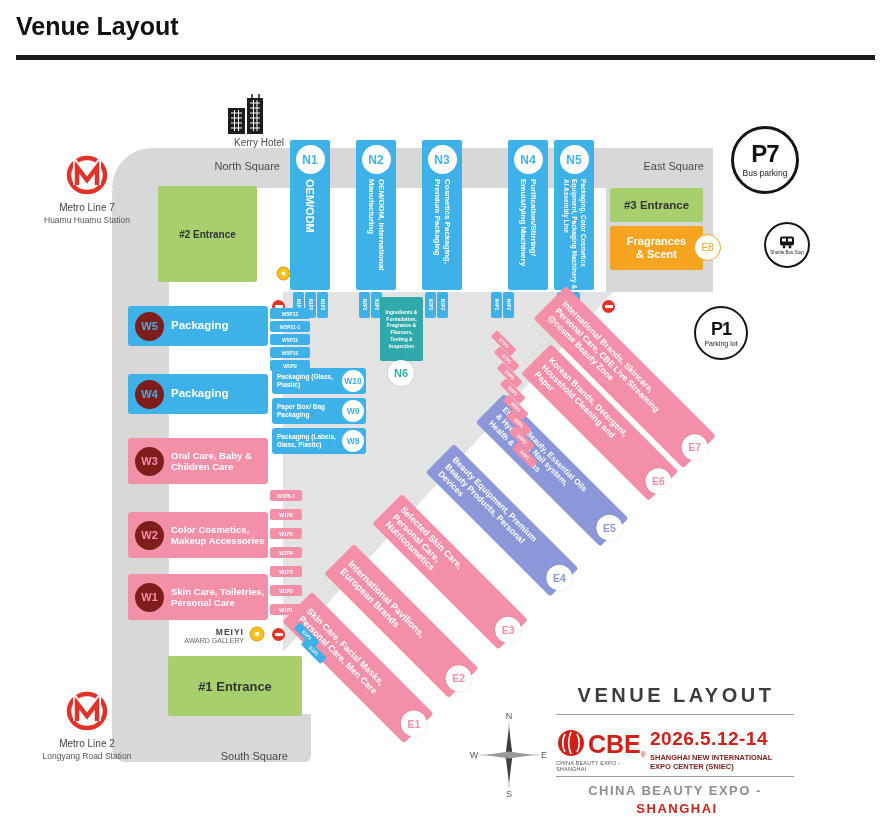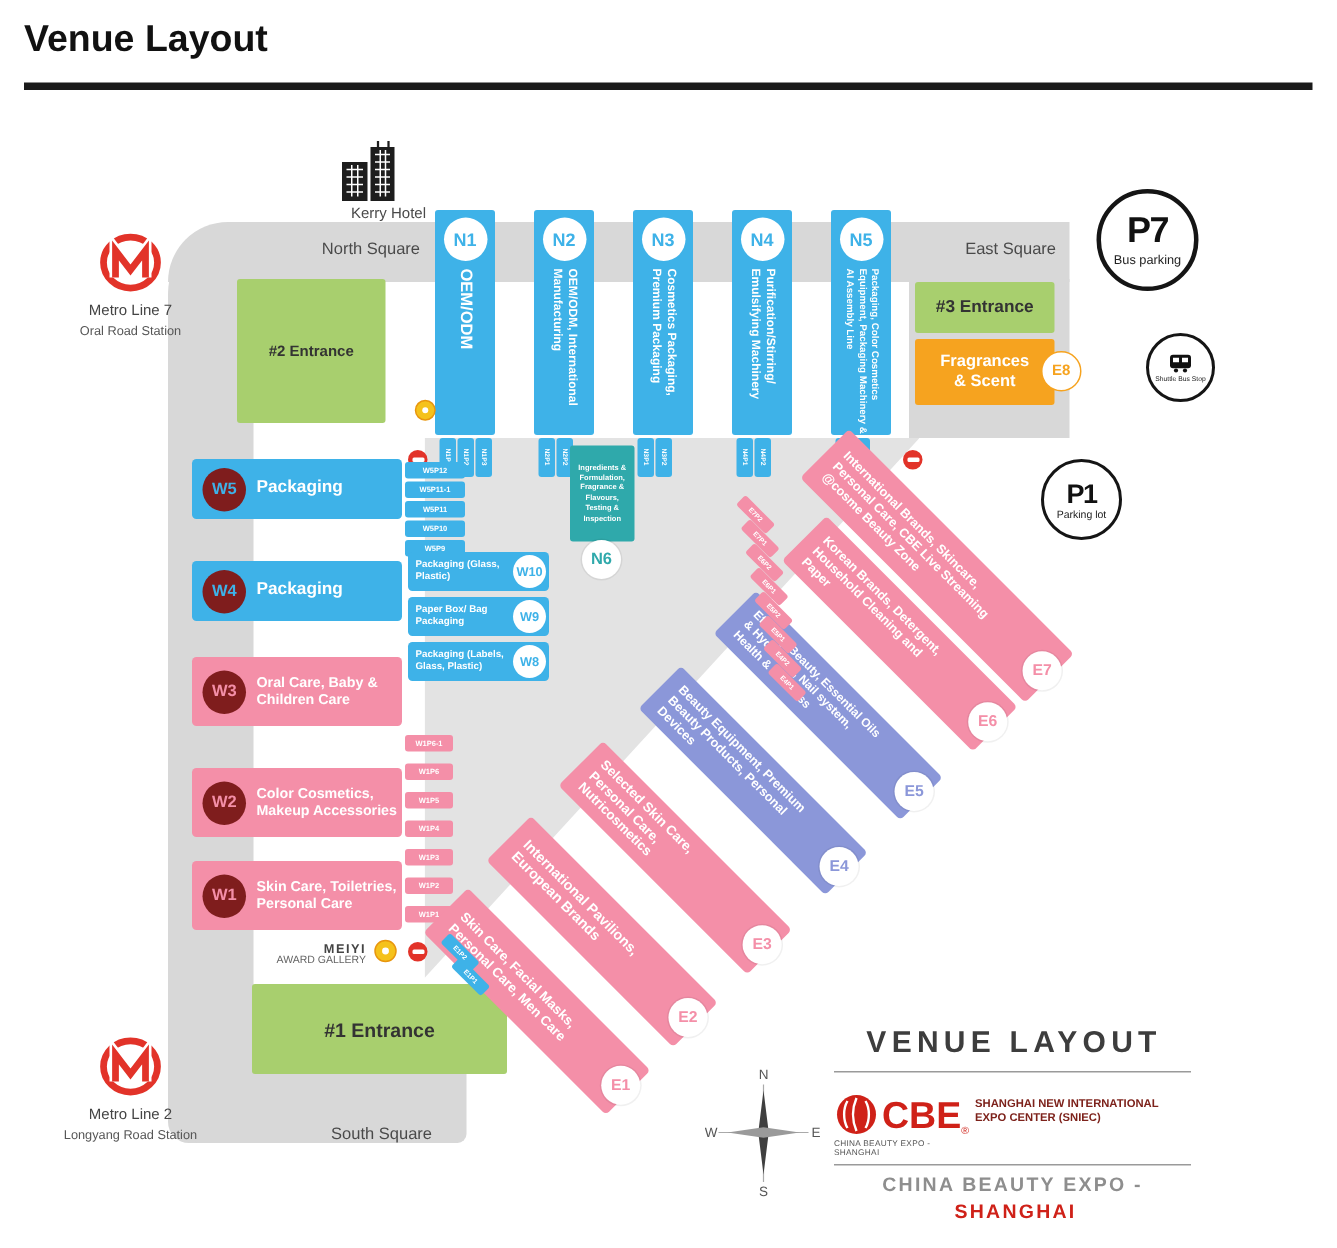--- a/index.html
+++ b/index.html
@@ -101,60 +101,60 @@
 </div>
 
 <div class="abs" style="left:64px;top:154px">
   <svg width="46" height="44" viewBox="0 0 46 44">
     <ellipse cx="23" cy="21" rx="18" ry="17" fill="none" stroke="var(--red)" stroke-width="4.5"></ellipse>
     <path d="M13 31 L13 13 L23 26 L33 13 L33 31" fill="none" stroke="#fff" stroke-width="8"></path>
     <path d="M13 31 L13 13 L23 26 L33 13 L33 31" fill="none" stroke="var(--red)" stroke-width="4.5"></path>
   </svg>
 </div>
 <div class="abs mlabel" style="left:32px;top:202px;width:110px">Metro Line 7</div>
-<div class="abs mstation" style="left:32px;top:215px;width:110px">Oral Road Station</div>
+<div class="abs mstation" style="left:32px;top:215px;width:110px">Huamu Huamu Station</div>
 
 <div class="abs" style="left:64px;top:690px">
   <svg width="46" height="44" viewBox="0 0 46 44">
     <ellipse cx="23" cy="21" rx="18" ry="17" fill="none" stroke="var(--red)" stroke-width="4.5"></ellipse>
     <path d="M13 31 L13 13 L23 26 L33 13 L33 31" fill="none" stroke="#fff" stroke-width="8"></path>
     <path d="M13 31 L13 13 L23 26 L33 13 L33 31" fill="none" stroke="var(--red)" stroke-width="4.5"></path>
   </svg>
 </div>
 <div class="abs mlabel" style="left:32px;top:738px;width:110px">Metro Line 2</div>
 <div class="abs mstation" style="left:32px;top:751px;width:110px">Longyang Road Station</div>
 
 <div class="abs entrance" style="left:158px;top:186px;width:99px;height:96px;font-size:10px">#2 Entrance</div>
 <div class="abs entrance" style="left:610px;top:188px;width:93px;height:34px;font-size:11.5px">#3 Entrance</div>
-<div class="abs entrance" style="left:168px;top:656px;width:170px;height:60px;font-size:13px">#1 Entrance</div>
+<div class="abs entrance" style="left:168px;top:656px;width:134px;height:60px;font-size:13px">#1 Entrance</div>
 
 <div class="abs" style="left:610px;top:226px;width:93px;height:44px;background:var(--orange);border-radius:2px;display:flex;align-items:center;justify-content:center">
   <div style="color:#fff;font-weight:bold;font-size:11px;text-align:center;line-height:1.2;width:70px">Fragrances &amp; Scent</div>
 </div>
-<div class="abs circle" style="left:694px;top:234px;width:27px;height:27px;color:var(--orange);border:1.5px solid var(--orange);font-weight:bold;font-size:10px">E8</div>
+<div class="abs circle" style="left:694px;top:234px;width:27px;height:27px;color:var(--orange);border:1.5px solid var(--orange);font-weight:normal;font-size:10px">E8</div>
 
 <div class="abs hall-n" style="left:290px;top:140px;width:40px;height:150px">
   <div class="ncircle">N1</div>
   <div class="vwrap">
       <div class="vtext" style="font-size:11px">OEM/ODM</div>
     </div>
 </div>
 <div class="abs hall-n" style="left:356px;top:140px;width:40px;height:150px">
   <div class="ncircle">N2</div>
   <div class="vwrap">
       <div class="vtext" style="font-size:8px">OEM/ODM, International Manufacturing</div>
     </div>
 </div>
 <div class="abs hall-n" style="left:422px;top:140px;width:40px;height:150px">
   <div class="ncircle">N3</div>
   <div class="vwrap">
       <div class="vtext" style="font-size:8px">Cosmetics Packaging, Premium Packaging</div>
     </div>
 </div>
-<div class="abs hall-n" style="left:488px;top:140px;width:40px;height:150px">
+<div class="abs hall-n" style="left:508px;top:140px;width:40px;height:150px">
   <div class="ncircle">N4</div>
   <div class="vwrap">
       <div class="vtext" style="font-size:8px">Purification/Stirring/ Emulsifying Machinery</div>
     </div>
 </div>
 <div class="abs hall-n" style="left:554px;top:140px;width:40px;height:150px">
   <div class="ncircle">N5</div>
   <div class="vwrap">
       <div class="vtext" style="font-size:6.5px">Packaging, Color Cosmetics Equipment, Packaging Machinery &amp; AI Assembly Line</div>
     </div>
@@ -308,20 +308,21 @@
       <circle cx="15" cy="15" r="13" fill="var(--brand-red)"></circle>
       <path d="M9 6 C6 11 6 19 9 24 M15 4 C12 11 12 19 15 26 M21 6 C24 11 24 19 21 24" stroke="#fff" stroke-width="1.6" fill="none"></path>
     </svg>
     <div style="font-size:25px;font-weight:bold;color:var(--brand-red);line-height:1.1;margin-left:2px">CBE</div>
     <div style="font-size:7px;color:var(--brand-red);margin-top:1px">®</div>
   </div>
   <div style="font-size:5.5px;color:#555;margin-top:2px;letter-spacing:.2px">CHINA BEAUTY EXPO - SHANGHAI</div>
 </div>
 
 <div class="abs" style="left:650px;top:728px;width:145px">
+  <div style="font-size:19px;font-weight:bold;color:var(--brand-red);letter-spacing:.5px">2026.5.12-14</div>
   <div style="font-size:7.5px;font-weight:bold;color:#7d221b;margin-top:3px">SHANGHAI NEW INTERNATIONAL</div>
   <div style="font-size:7.5px;font-weight:bold;color:#7d221b">EXPO CENTER (SNIEC)</div>
 </div>
 
 <div class="abs thinline" style="left:556px;top:776px;width:238px"></div>
 <div class="abs" style="left:548px;top:781px;width:254px;text-align:center">
   <span style="font-size:13px;letter-spacing:1.5px;color:#8e8e8e;font-weight:bold">CHINA BEAUTY EXPO -</span>
   <span style="font-size:13px;letter-spacing:1.5px;color:var(--brand-red);font-weight:bold;margin-left:4px">SHANGHAI</span>
 </div>
 

